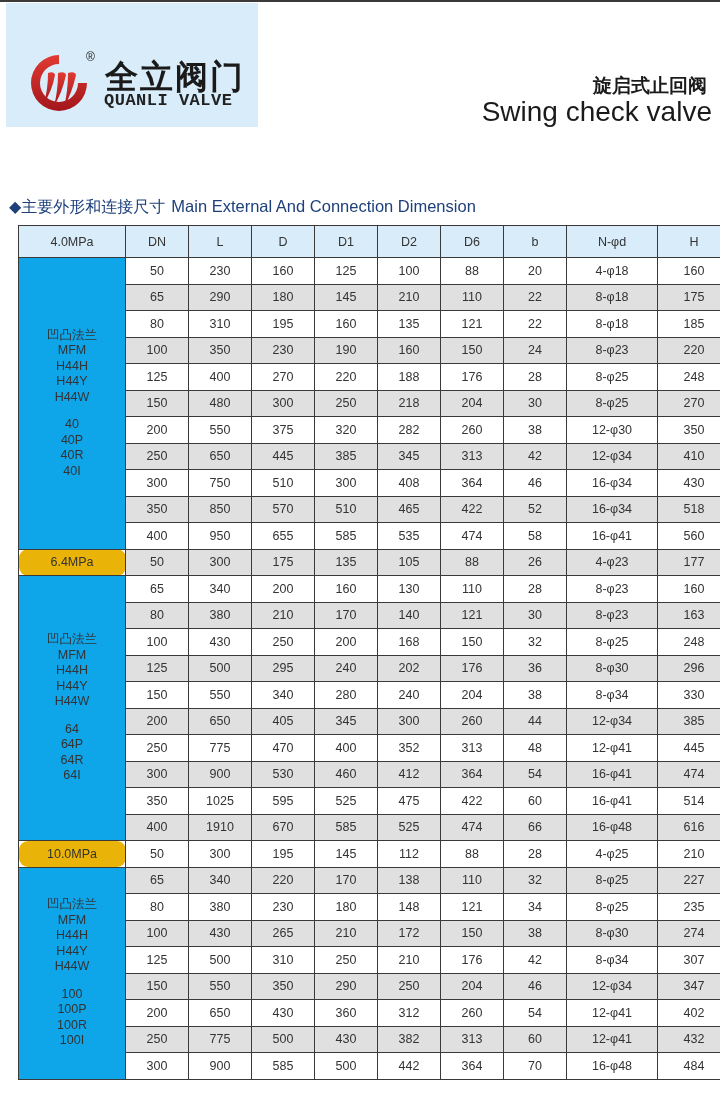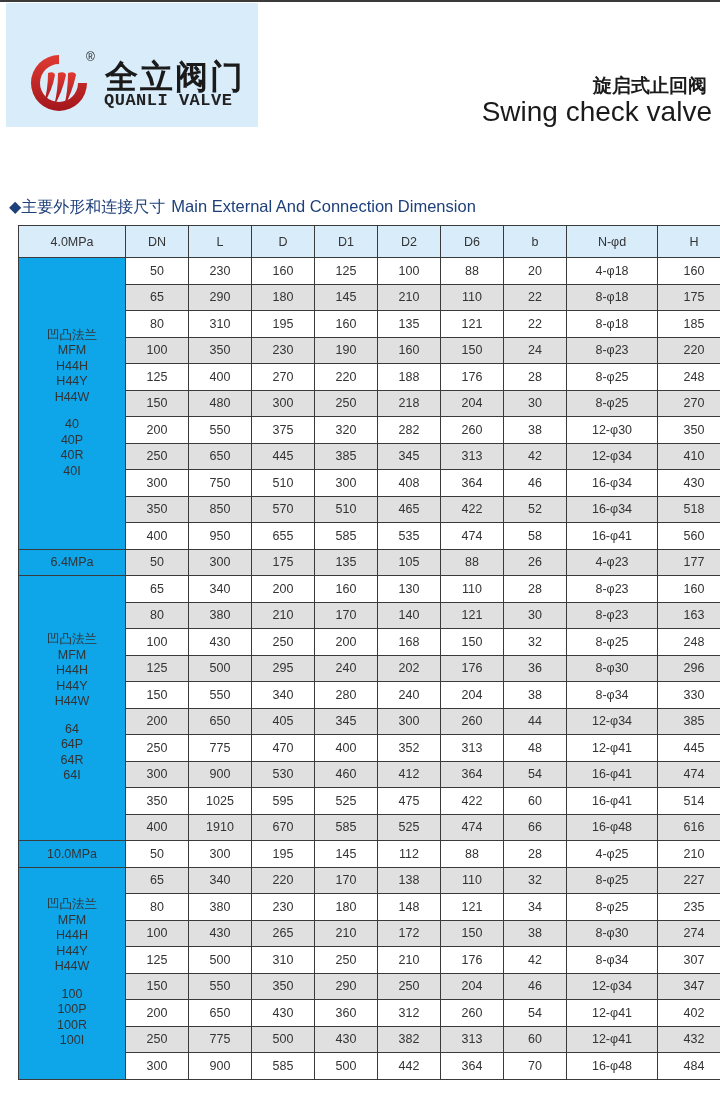--- a/index.html
+++ b/index.html
@@ -37,21 +37,21 @@
   table.spec {
     position: absolute; left: 18px; top: 225px; width: 712px;
     border-collapse: collapse; table-layout: fixed; padding-left: 22px;
   }
   table.spec th, table.spec td {
     border: 1.5px solid #3a3a3a; text-align: center; font-size: 12.5px;
     color: #333; padding: 0; height: 25.5px; font-weight: normal;
   }
   table.spec thead th { background: #d8ecfa; height: 31px; color: #333; }
   td.group { background: #0ea5e9; line-height: 15.5px; vertical-align: middle; }
-  td.pressure { background: #0ea5e9; }
+  td.pressure { background: #eab308; border-radius: 9px; }
   tr.shade td.v { background: #e0e0e0; }
   tr.plain td.v { background: #ffffff; }
   .group-line { display: block; }
   .group-gap { display: block; height: 12px; }
 </style>
 </head>
 <body>
 
 <div class="topline"></div>
 

